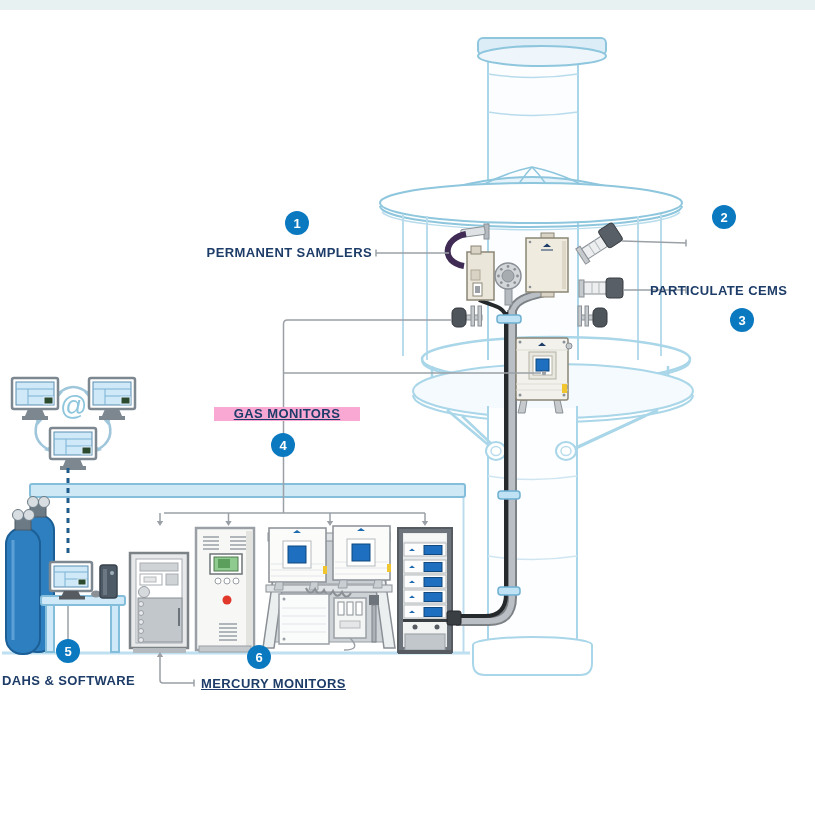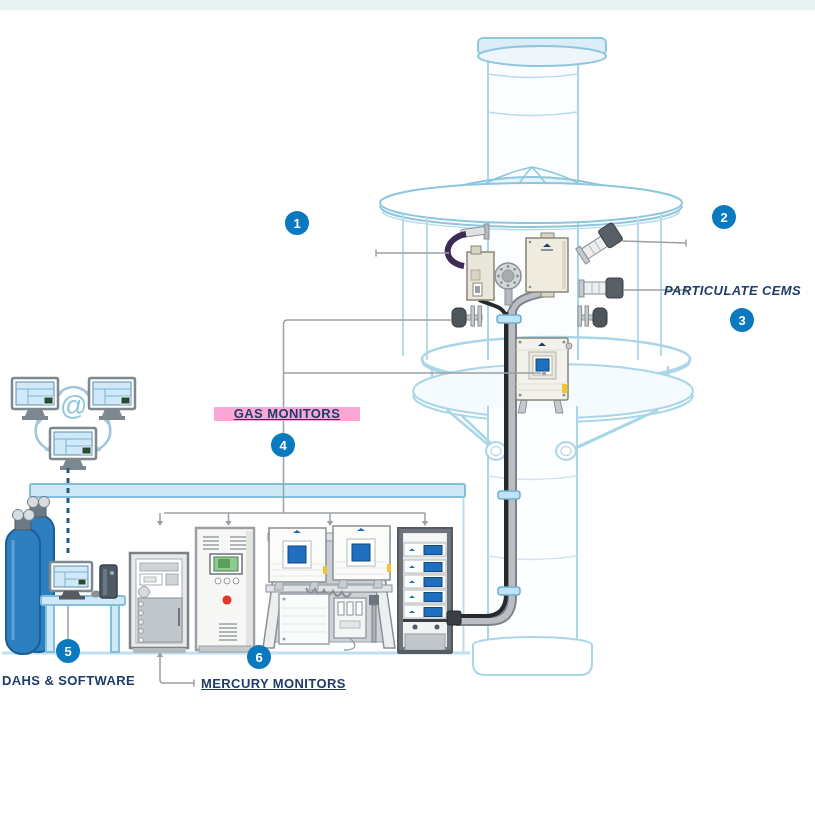--- a/index.html
+++ b/index.html
@@ -446,25 +446,26 @@
     <polygon points="225.3,521 231.7,521 228.5,526"></polygon>
     <polygon points="326.8,521 333.2,521 330,526"></polygon>
     <polygon points="421.8,521 428.2,521 425,526"></polygon>
     <polygon points="156.8,657 163.2,657 160,652"></polygon>
   </g>
 </svg>
 
 <div class="at" style="left:60px;top:391px;">@</div>
 
 <div class="badge" style="left:285px;top:211px;">1</div>
+<div class="label" style="left:180px;top:246px;width:192px;text-align:right;">PERMANENT SAMPLERS</div>
 
 <div class="badge" style="left:712px;top:205px;">2</div>
 
 <div class="badge" style="left:730px;top:308px;">3</div>
-<div class="label" style="left:664px;top:284px;font-style:italic;">PARTICULATE CEMS</div>
+<div class="label" style="left:650px;top:284px;">PARTICULATE CEMS</div>
 
 <div class="label bgwhite" style="left:214px;top:407px;width:140px;text-align:center;">GAS MONITORS</div>
 <div class="badge" style="left:271px;top:433px;">4</div>
 
 <div class="badge" style="left:56px;top:639px;">5</div>
 <div class="label" style="left:2px;top:674px;">DAHS &amp; SOFTWARE</div>
 
 <div class="badge" style="left:247px;top:645px;">6</div>
 <div class="label" style="left:201px;top:677px;text-decoration:underline;">MERCURY MONITORS</div>
 </div>

